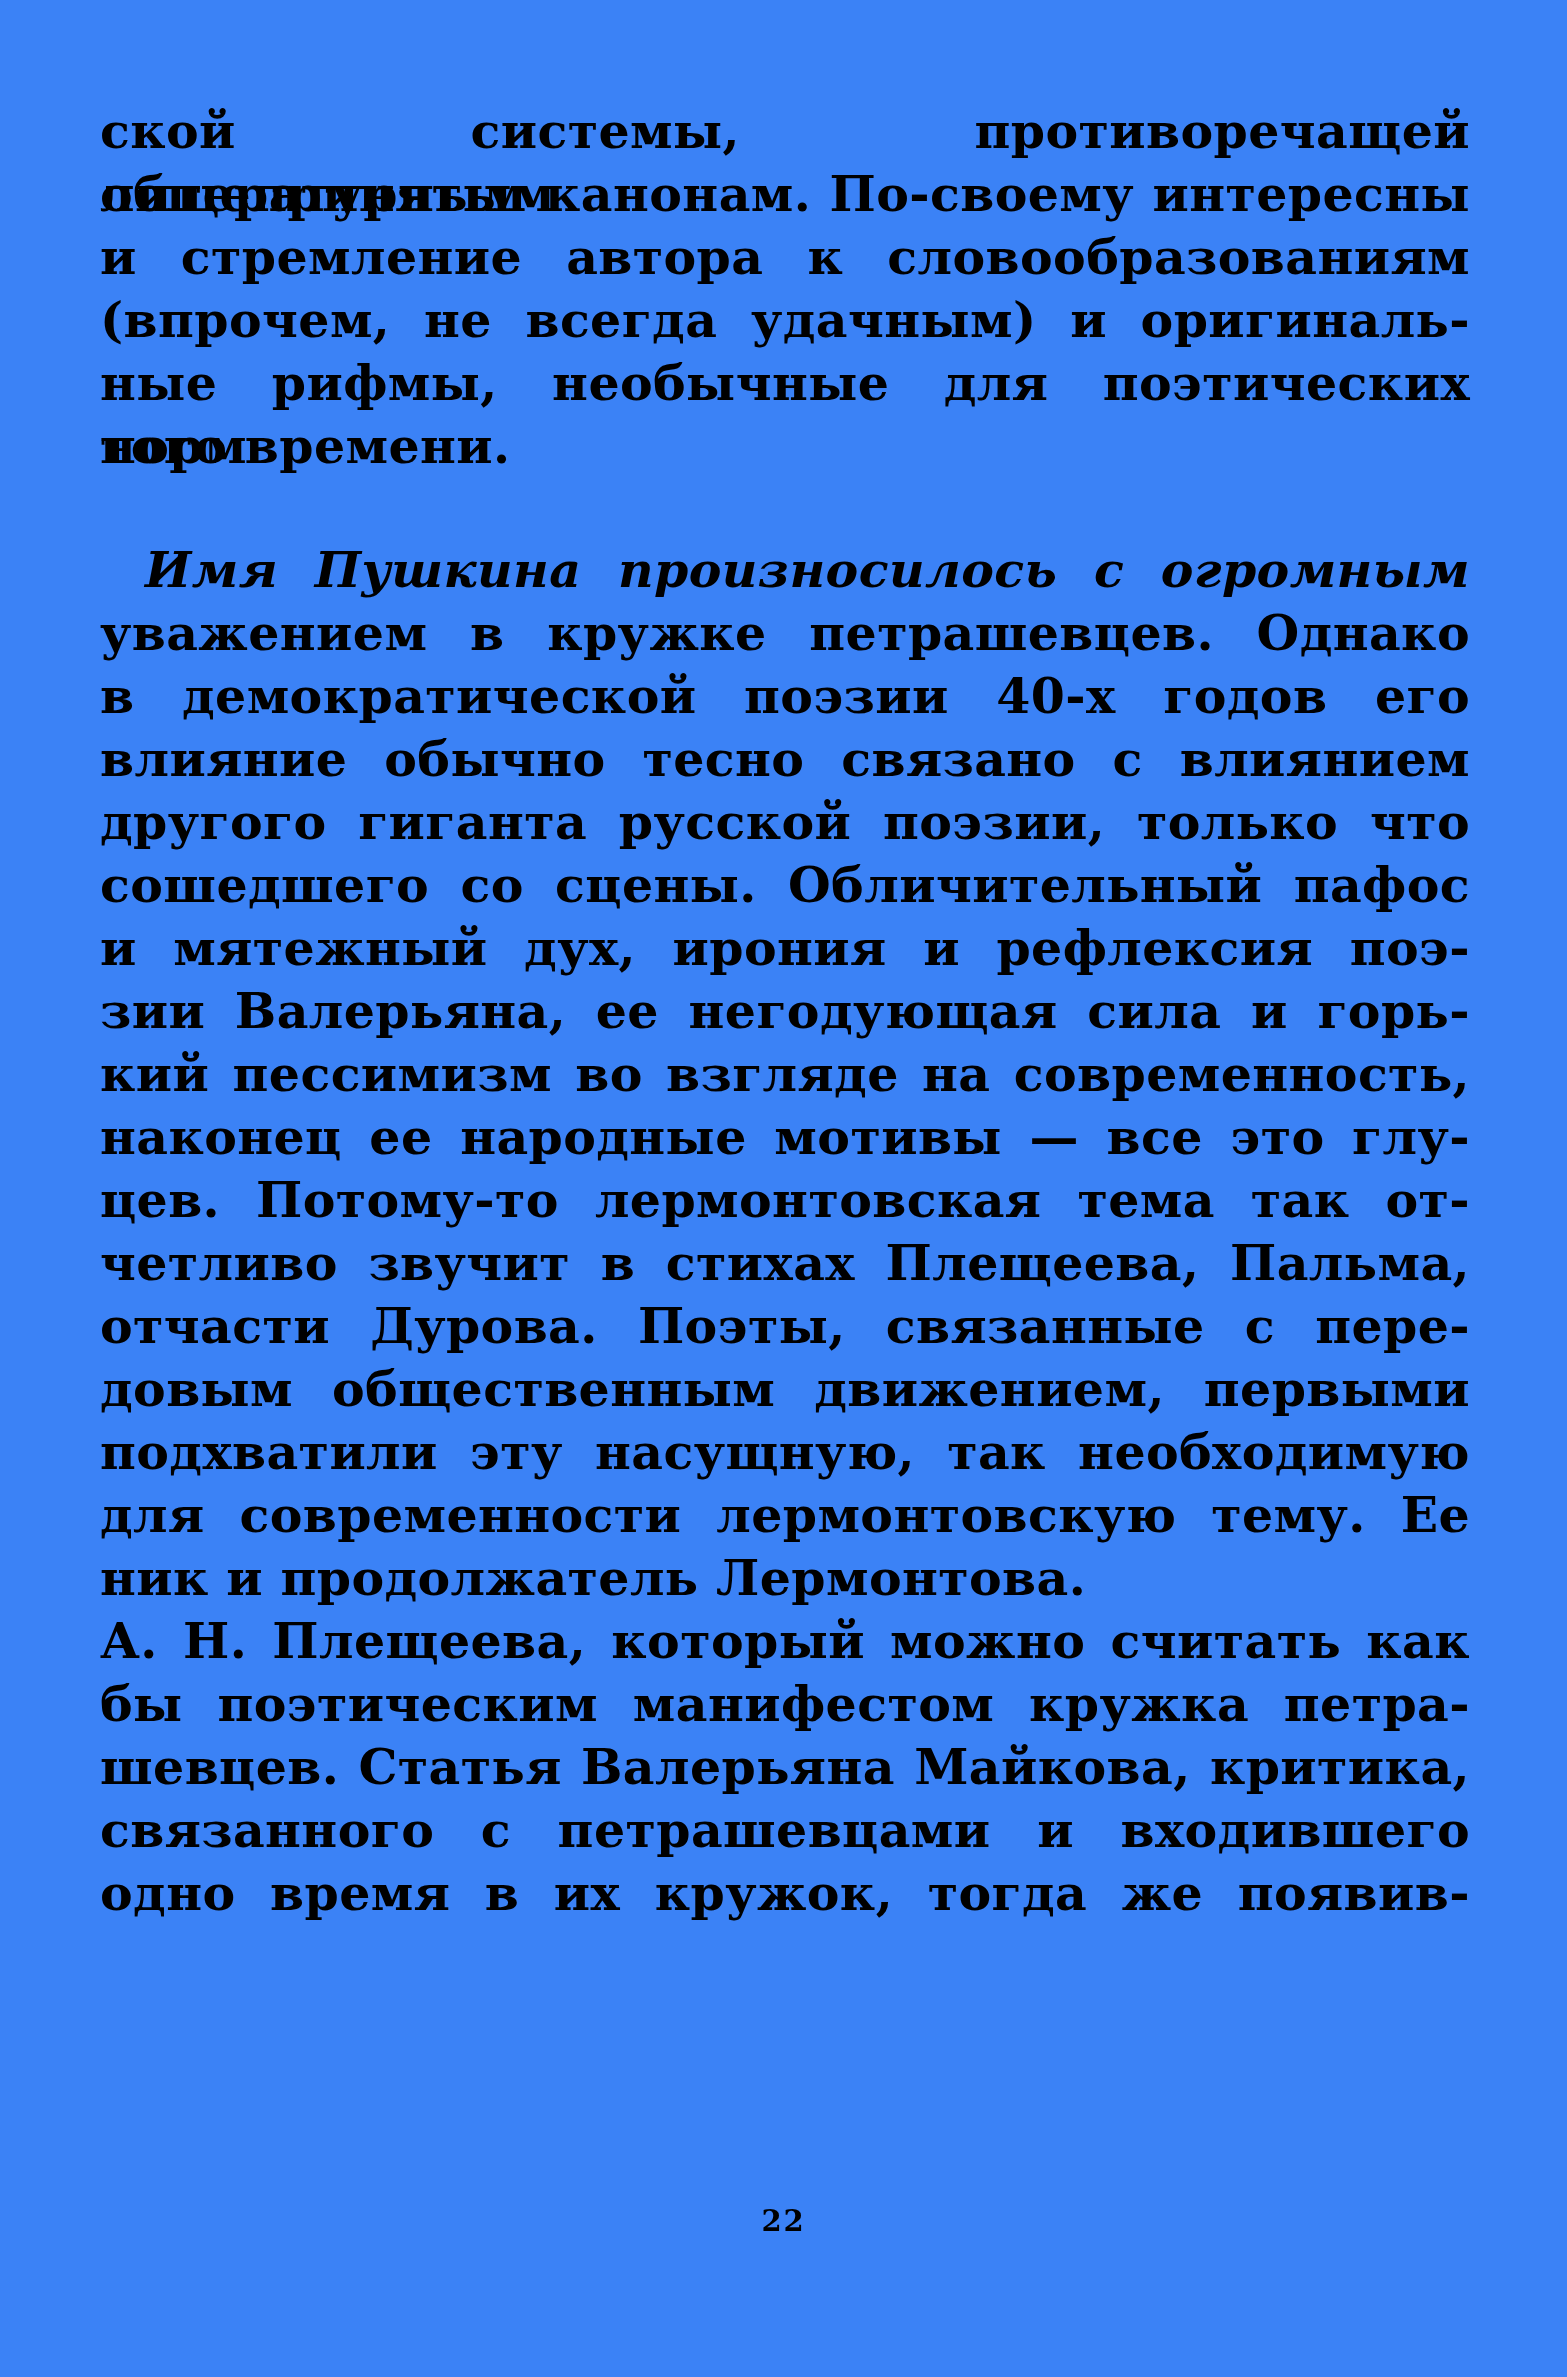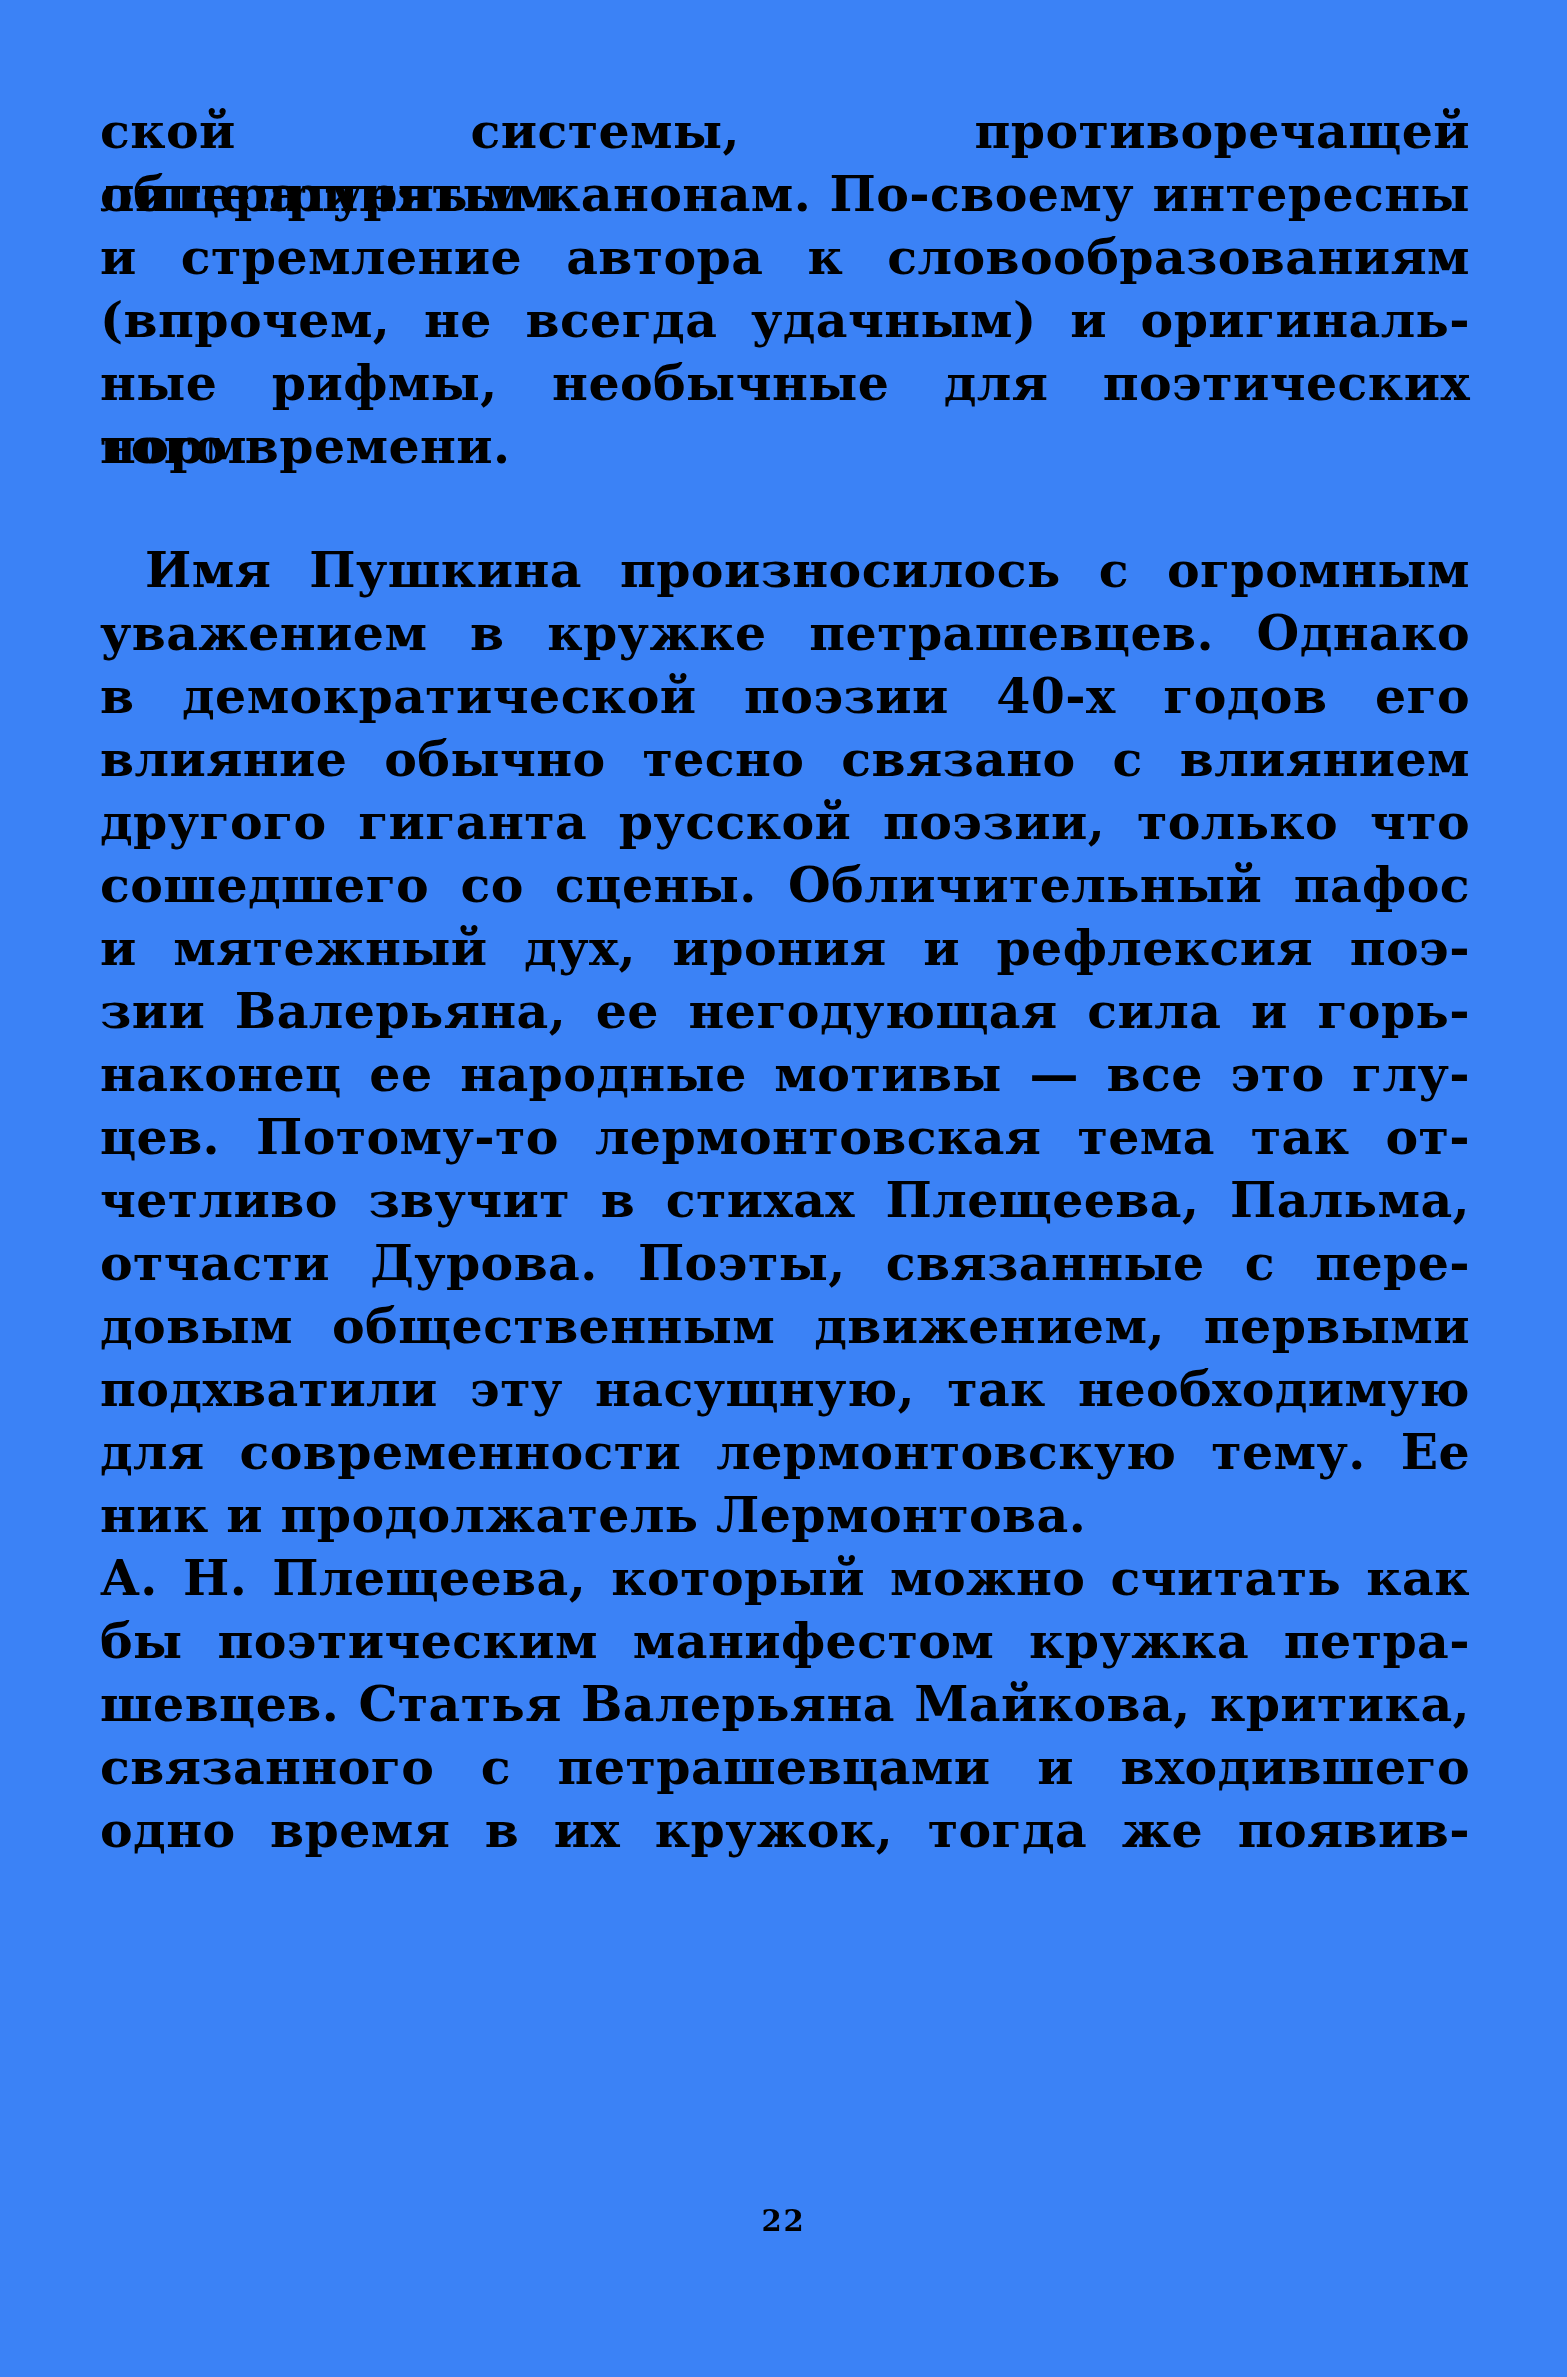--- a/index.html
+++ b/index.html
@@ -38,20 +38,21 @@
     text-align: justify;
     text-align-last: justify;
     white-space: normal;
     height: 63px;
   }
   .line.last {
     text-align-last: left;
   }
   .line.indent {
     text-indent: 45px;
+    font-style: italic;
   }
   .page-number {
     position: absolute;
     top: 2204px;
     left: 0;
     width: 100%;
     text-align: center;
     color: #0c0c0c;
     font-weight: 700;
     font-size: 29px;
@@ -74,20 +75,21 @@
       </div>
       <div class="paragraph spaced">
         <div class="line indent">Имя Пушкина произносилось с огромным</div>
         <div class="line">уважением в кружке петрашевцев. Однако</div>
         <div class="line">в демократической поэзии 40-х годов его</div>
         <div class="line">влияние обычно тесно связано с влиянием</div>
         <div class="line">другого гиганта русской поэзии, только что</div>
         <div class="line">сошедшего со сцены. Обличительный пафос</div>
         <div class="line">и мятежный дух, ирония и рефлексия поэ-</div>
         <div class="line">зии Валерьяна, ее негодующая сила и горь-</div>
+        <div class="line">кий пессимизм во взгляде на современность,</div>
         <div class="line">наконец ее народные мотивы — все это глу-</div>
         <div class="line">цев. Потому-то лермонтовская тема так от-</div>
         <div class="line">четливо звучит в стихах Плещеева, Пальма,</div>
         <div class="line">отчасти Дурова. Поэты, связанные с пере-</div>
         <div class="line">довым общественным движением, первыми</div>
         <div class="line">подхватили эту насущную, так необходимую</div>
         <div class="line">для современности лермонтовскую тему. Ее</div>
         <div class="line last">ник и продолжатель Лермонтова.</div>
       </div>
       <div class="paragraph">

